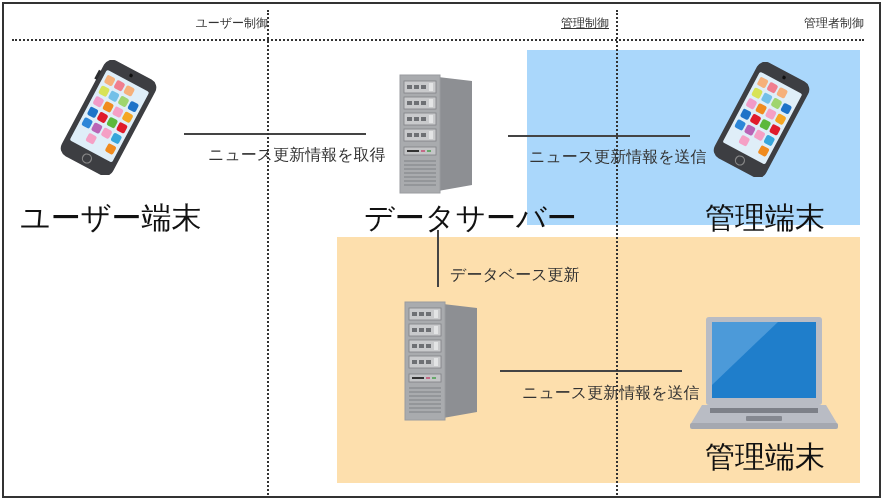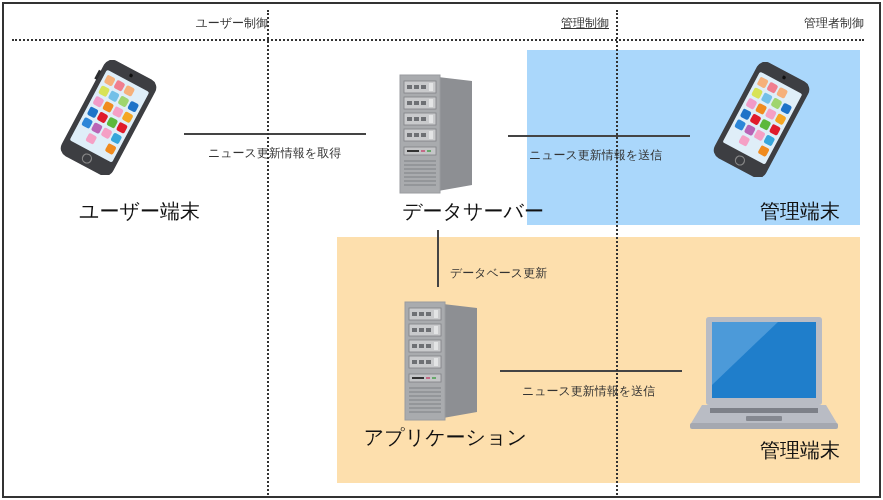--- a/index.html
+++ b/index.html
@@ -8,24 +8,24 @@
     .frame { position: absolute; left: 2px; top: 2px; width: 875px; height: 492px;
       border: 2px solid #333; background: #fff; }
     .abs { position: absolute; }
     .zone-label { position: absolute; top: 15px; font-size: 12px; color: #333; text-align: right; }
     .hdash { position: absolute; left: 12px; top: 39px; width: 852px; height: 0;
       border-top: 2px dotted #333; }
     .vdash { position: absolute; top: 10px; width: 0; height: 488px;
       border-left: 2px dotted #333; z-index: 5; }
     .panel-blue { position: absolute; left: 527px; top: 50px; width: 333px; height: 175px; background: #aad7fb; }
     .panel-orange { position: absolute; left: 337px; top: 237px; width: 523px; height: 246px; background: #fddfad; }
-    .node-label { position: absolute; font-size: 20px; color: #111; text-align: right; white-space: nowrap; }
+    .node-label { position: absolute; font-size: 30px; color: #111; text-align: center; white-space: nowrap; }
     .node-label.two { line-height: 32px; }
     .link { position: absolute; background: #444; }
-    .link-label { position: absolute; font-size: 12px; color: #333; white-space: nowrap; z-index: 4; }
+    .link-label { position: absolute; font-size: 16px; color: #333; white-space: nowrap; z-index: 4; }
     svg { display: block; }
   </style>
 </head>
 <body>
 
 <div class="frame"></div>
 
 <div class="zone-label" style="left:12px; width:256px;">ユーザー制御</div>
 <div class="zone-label" style="left:260px; width:349px;text-decoration:underline;">管理制御</div>
 <div class="zone-label" style="left:617px; width:247px;">管理者制御</div>
@@ -198,21 +198,20 @@
         <line x1="6" y1="92" x2="38" y2="92"></line>
         <line x1="6" y1="96" x2="38" y2="96"></line>
       <line x1="6" y1="100" x2="38" y2="100"></line>
         <line x1="6" y1="104" x2="38" y2="104"></line>
         <line x1="6" y1="108" x2="38" y2="108"></line>
       <line x1="6" y1="112" x2="38" y2="112"></line>
     </g>
   </svg>
 </div>
 <div class="node-label two" style="left:337px; top:421px; width:190px;">
-  <div>アプリケーション</div>
 </div>
 
 <div class="abs" style="left:688px; top:315px;">
   <svg width="160" height="118" viewBox="0 0 160 118">
     <rect x="18" y="2" width="116" height="88" rx="3" fill="#b9bcc4"></rect>
     <rect x="24" y="7" width="104" height="76" fill="#1f7ecb"></rect>
     <polygon points="24,7 90,7 24,70" fill="#4c9ad9"></polygon>
     <polygon points="14,90 138,90 150,110 2,110" fill="#b9bcc4"></polygon>
     <rect x="2" y="108" width="148" height="6" rx="2" fill="#a5a8b0"></rect>
     <rect x="22" y="93" width="108" height="5" fill="#7d8088"></rect>

